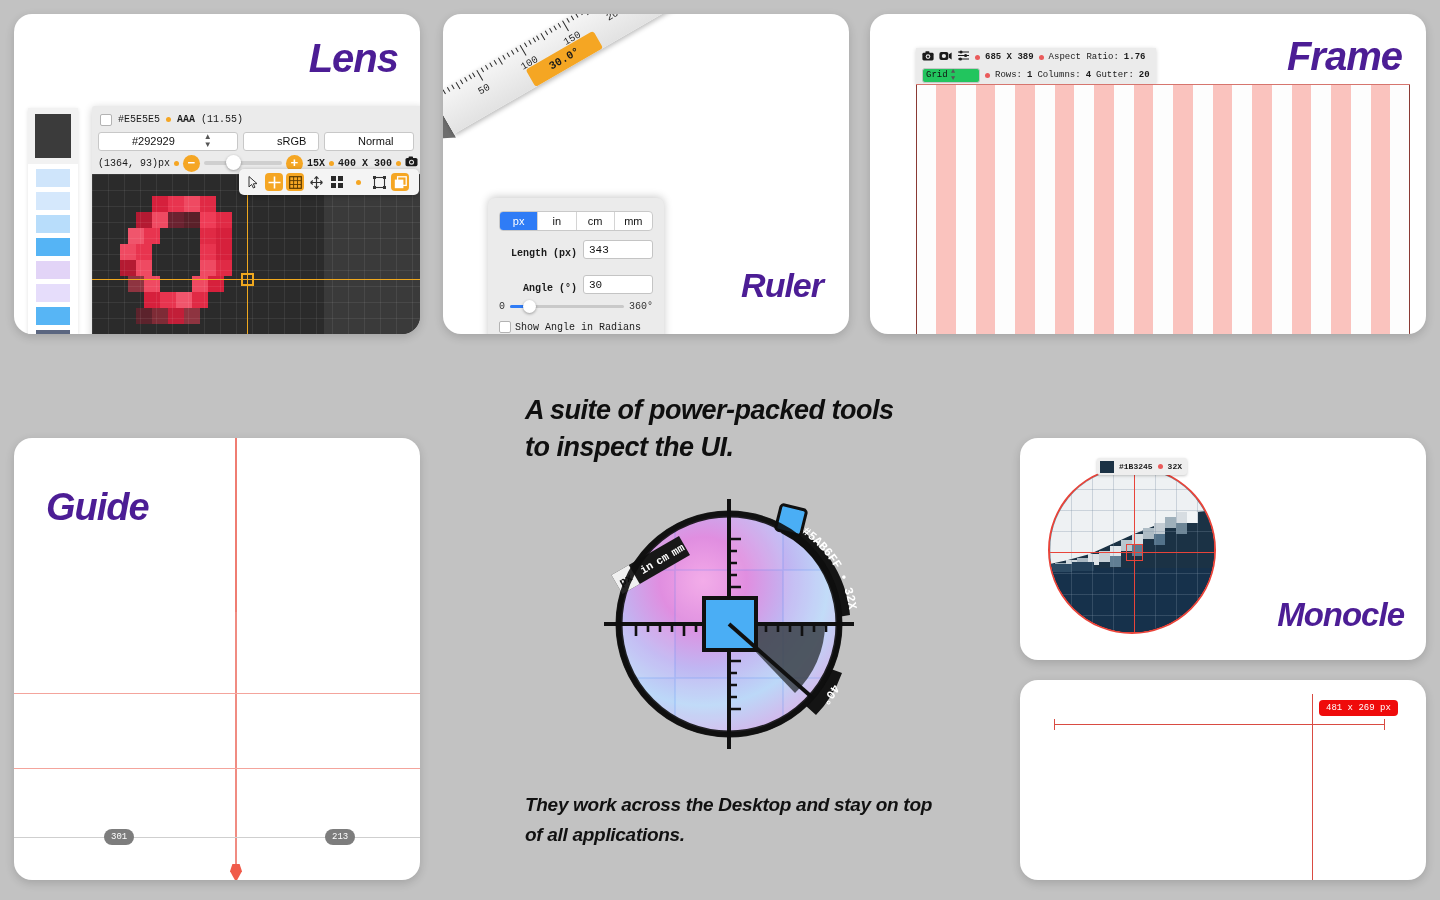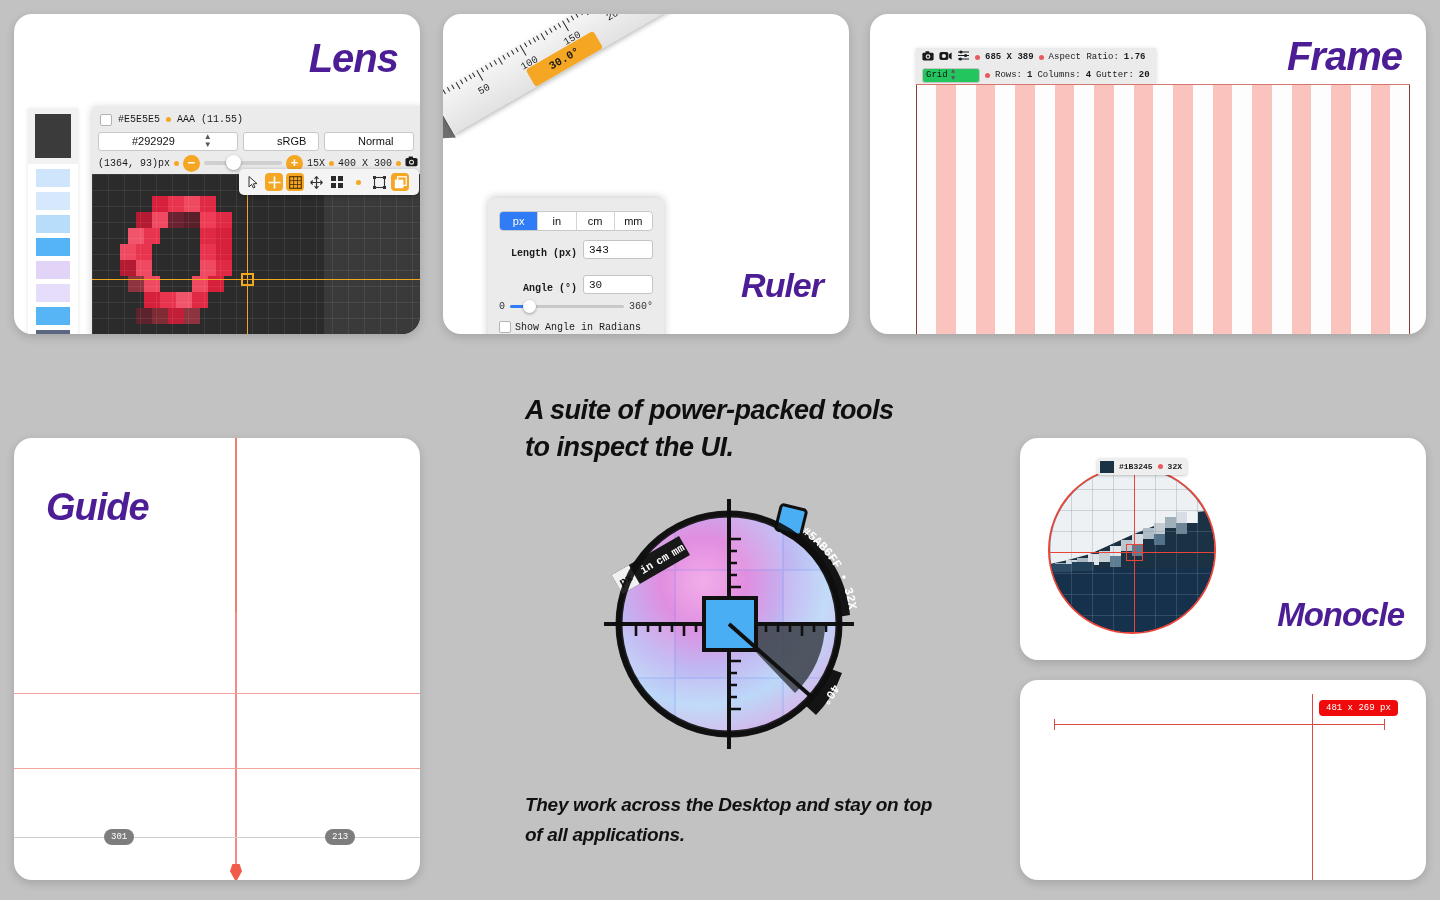--- a/index.html
+++ b/index.html
@@ -41,21 +41,21 @@
   .lens-swatch-col .sw { width: 34px; height: 18px; margin: 5px auto 0 auto; }
   .lens-panel {
     position: absolute; left: 78px; top: 92px; width: 332px; height: 240px;
     background: #ebebeb; border-radius: 3px; box-shadow: 0 2px 8px rgba(0,0,0,0.2);
   }
   .lp-row { display: flex; align-items: center; height: 21px; padding: 0 8px; gap: 6px;
     font-family: "Liberation Mono", monospace; font-size: 10px; color: #1a1a1a; }
   .lp-row.r1 { margin-top: 3px; }
   .lp-chk { width: 12px; height: 12px; border: 1px solid #b3b3b3; background: #fff; border-radius: 2px; }
   .dot-o { width: 5px; height: 5px; border-radius: 50%; background: #f5a623; display: inline-block; }
-  .lp-bold { font-weight: normal; }
+  .lp-bold { font-weight: bold; }
   .lp-row.r2 { gap: 5px; padding: 0 6px; height: 22px; }
   .lp-select { flex: 0 0 auto; height: 19px; background: #fff; border: 1px solid #c8c8c8;
     border-radius: 3px; display: flex; align-items: center; padding: 0 4px;
     font-family: "Liberation Sans", sans-serif; font-size: 11px; color: #111; }
   .lp-select span { flex: 1; margin-left: 29px; }
   .lp-select .stp { font-size: 8px; line-height: 8px; color: #555; letter-spacing: -1px; }
   #lens-hex-sel { width: 140px; }
   #lens-cs-sel { width: 76px; }
   #lens-blend-sel { width: 90px; }
   .lp-row.r3 { gap: 4px; padding: 0 6px; height: 22px; }

